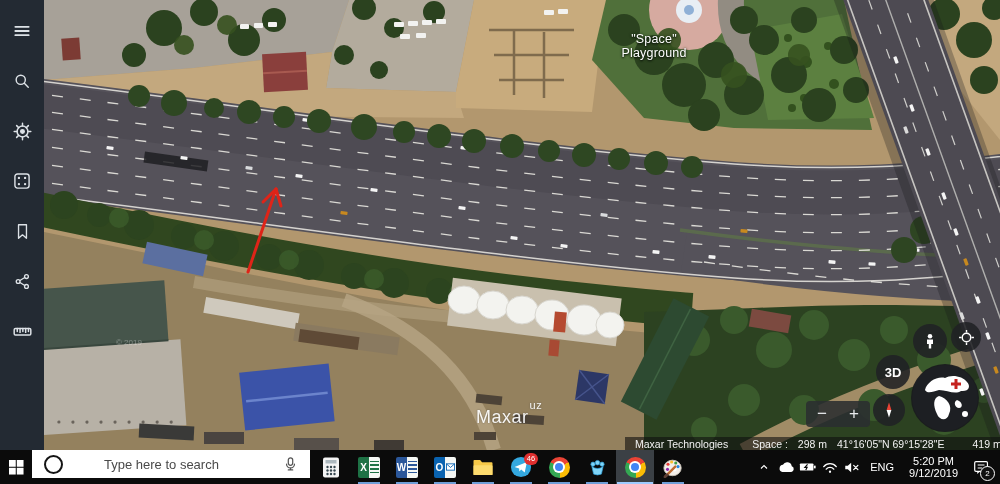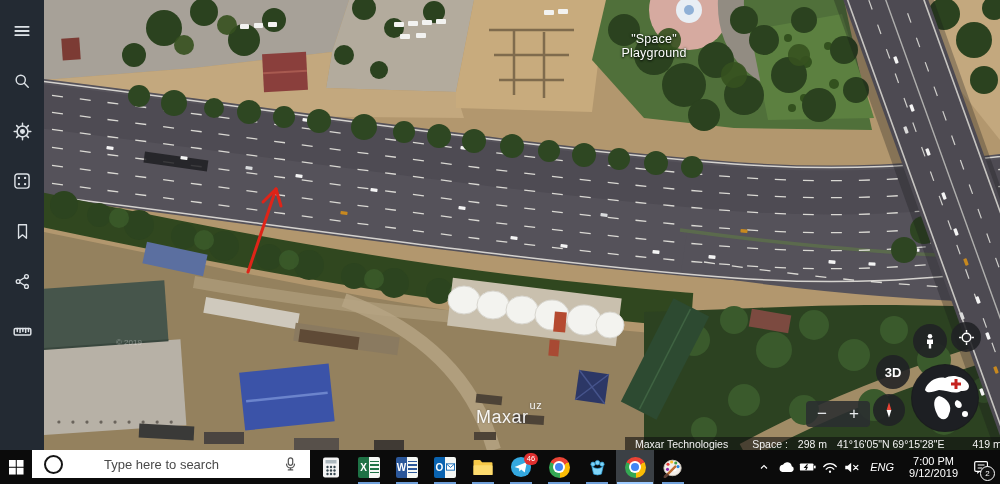--- a/index.html
+++ b/index.html
@@ -63,21 +63,21 @@
   .office .rgt{width:11px;background:#f4f7f4;display:flex;flex-direction:column;justify-content:space-evenly;padding:2px 1px;box-sizing:border-box;}
   .office .rgt i{display:block;height:1.5px;}
   .chrome-ic{width:21px;height:21px;border-radius:50%;position:relative;
     background:conic-gradient(from 0deg,#ea4335 0 60deg,#fbbc05 60deg 180deg,#34a853 180deg 300deg,#ea4335 300deg 360deg);}
   .chrome-ic:before{content:"";position:absolute;left:4.5px;top:4.5px;width:12px;height:12px;
     background:#fff;border-radius:50%;}
   .chrome-ic:after{content:"";position:absolute;left:6.5px;top:6.5px;width:8px;height:8px;
     background:#4285f4;border-radius:50%;}
   #tray{position:absolute;right:4px;top:0;height:34px;display:flex;align-items:center;color:#fff;}
   .tray-ic{width:22px;height:34px;display:flex;align-items:center;justify-content:center;cursor:pointer;}
-  #lang{font-size:11px;padding:0 7px;cursor:pointer;font-style:italic;}
+  #lang{font-size:11px;padding:0 7px;cursor:pointer;}
   #clock{font-size:11px;line-height:12px;text-align:center;padding:0 8px;cursor:pointer;}
   #action{position:relative;width:30px;height:34px;display:flex;align-items:center;justify-content:center;cursor:pointer;}
   #action .abadge{position:absolute;right:1px;bottom:3px;width:13px;height:13px;border-radius:50%;
     background:#111;border:1.5px solid #fff;color:#fff;font-size:8px;line-height:13px;text-align:center;}
 </style>
 </head>
 <body>
 
 <div id="stage">
 
@@ -652,21 +652,21 @@
           </svg>
       </span>
       <span class="tray-ic">
         <svg width="16" height="13" viewBox="0 0 19 14">
           <path d="M1.5,5 H4.5 L8.5,1.5 V12.5 L4.5,9 H1.5 Z" fill="#fff"></path>
           <path d="M11.5,4.5 L16.5,9.5 M16.5,4.5 L11.5,9.5" stroke="#fff" stroke-width="1.5" stroke-linecap="round"></path>
           </svg>
       </span>
       <span id="lang">ENG</span>
       <span id="clock">
-        <div>7:00 PM</div>
+        <div>5:20 PM</div>
         <div>9/12/2019</div>
       </span>
       <span id="action">
         <svg width="17" height="17" viewBox="0 0 20 20" stroke="#fff" fill="none" stroke-width="1.4">
           <rect x="2" y="3" width="15" height="11.5" rx="1.5"></rect>
           <path d="M5,17.5 V14.5 H8.5 Z" fill="#fff" stroke="none"></path>
           <path d="M5.5,7 H13.5 M5.5,10.5 H11" stroke-width="1.2"></path>
           </svg>
         <span class="abadge">2</span>
       </span>

